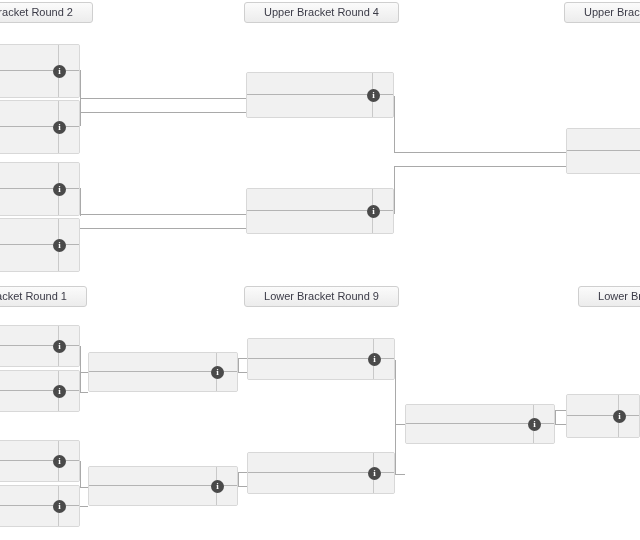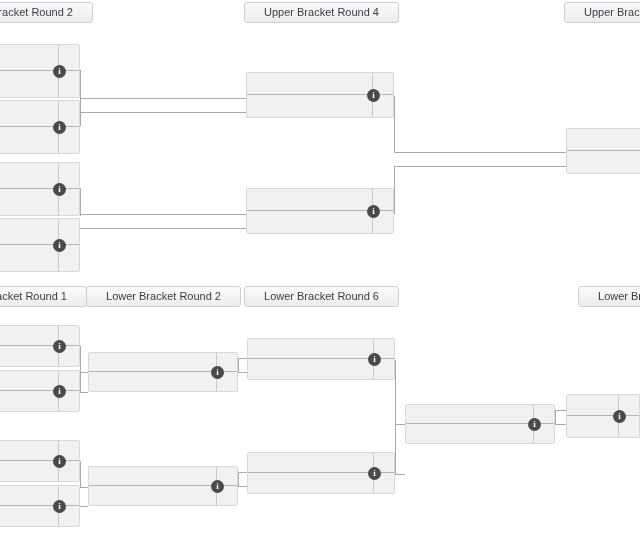--- a/index.html
+++ b/index.html
@@ -130,22 +130,21 @@
     <div class="conn h" style="left: 395px; top: 424px; width: 10px;"></div>
     <div class="conn v" style="left: 395px; top: 424px; height: 50px;"></div>
     <div class="conn h" style="left: 395px; top: 474px; width: 10px;"></div>
     <div class="conn v" style="left: 555px; top: 410px; height: 14px;"></div>
     <div class="conn h" style="left: 555px; top: 410px; width: 11px;"></div>
     <div class="conn h" style="left: 555px; top: 424px; width: 11px;"></div>
     <div class="round-header" style="left: -62px; top: 2px; width: 155px;">Upper Bracket Round 2</div>
     <div class="round-header" style="left: 244px; top: 2px; width: 155px;">Upper Bracket Round 4</div>
     <div class="round-header" style="left: 564px; top: 2px; width: 155px;">Upper Bracket Round 4</div>
     <div class="round-header" style="left: -68px; top: 286px; width: 155px;">Lower Bracket Round 1</div>
-    <div class="round-header" style="left: 86px; top: 286px; width: 155px;">Lower Bracket Round 2</div>
-    <div class="round-header" style="left: 244px; top: 286px; width: 155px;">Lower Bracket Round 6</div>
+    <div class="round-header" style="left: 244px; top: 286px; width: 155px;">Lower Bracket Round 9</div>
     <div class="round-header" style="left: 578px; top: 286px; width: 155px;">Lower Bracket Round 5</div>
     <div class="match" style="left: -80px; top: 44px; width: 160px; height: 54px;">
       <div class="slot top">ro</div>
       <div class="slot bottom"></div>
       <div class="score-divider" style="right: 20px;"></div>
     </div>
     <div class="info-icon" style="left: 53px; top: 64.5px;">i</div>
     <div class="match" style="left: -80px; top: 100px; width: 160px; height: 54px;">
       <div class="slot top">ecret</div>
       <div class="slot bottom"></div>

